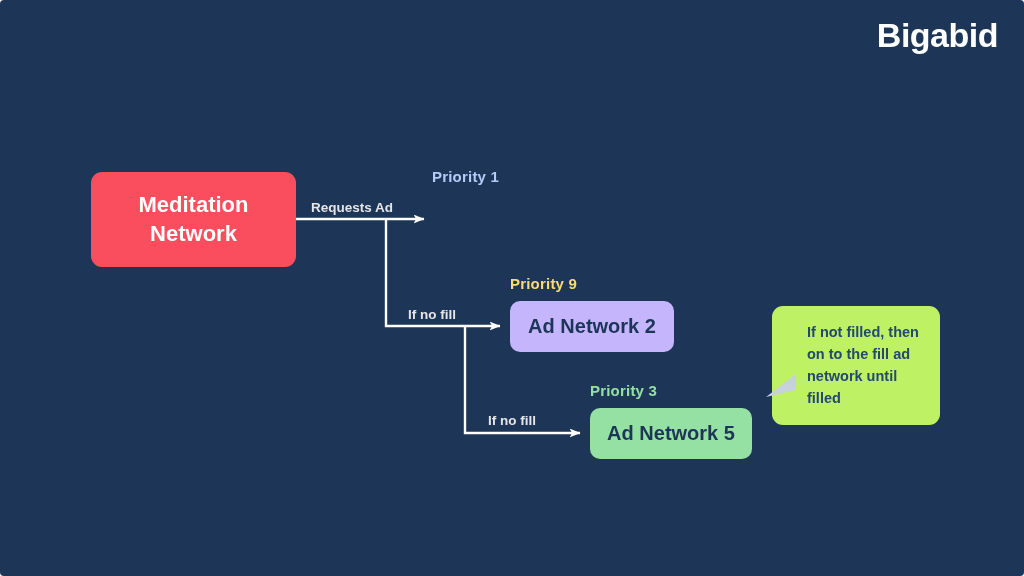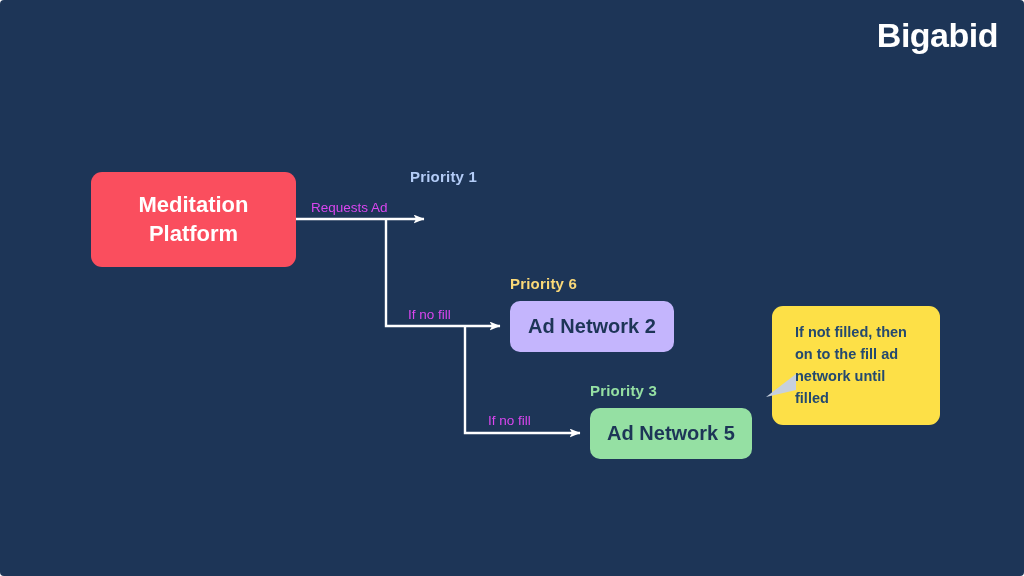--- a/index.html
+++ b/index.html
@@ -57,21 +57,21 @@
   }
 
   
   .priority-label {
     position: absolute;
     font-size: 15px;
     font-weight: 600;
     letter-spacing: 0.2px;
     white-space: nowrap;
   }
-  #priority-label-1 { left: 410px; top: 168px; color: #b3ccf7; }
+  #priority-label-1 { left: 432px; top: 168px; color: #b3ccf7; }
   #priority-label-2 { left: 510px; top: 275px; color: #fbd978; }
   #priority-label-3 { left: 590px; top: 382px; color: #95e0a3; }
 
   
   .network-box {
     position: absolute;
     height: 51px;
     border-radius: 10px;
     display: flex;
     align-items: center;
@@ -91,37 +91,37 @@
     left: 0;
     top: 0;
     width: 1024px;
     height: 576px;
     pointer-events: none;
   }
 
   
   .edge-label {
     position: absolute;
-    color: #d946ef;
+    color: #e5e5e5;
     font-size: 13.5px;
-    font-weight: 400;
+    font-weight: 700;
     white-space: nowrap;
   }
   #edge-label-request { left: 311px; top: 200px; }
   #edge-label-nofill-1 { left: 408px; top: 307px; }
   #edge-label-nofill-2 { left: 488px; top: 413px; }
 
   
   #callout-bubble {
     position: absolute;
     left: 772px;
     top: 306px;
     width: 168px;
-    padding: 15px 17px 16px 23px;
-    background: #fde047;
+    padding: 15px 17px 16px 35px;
+    background: #bef264;
     border-radius: 11px;
     color: #24496f;
     font-size: 14.5px;
     font-weight: 600;
     line-height: 1.52;
     box-sizing: border-box;
   }
   #callout-tail {
     position: absolute;
     left: 766px;
@@ -146,30 +146,30 @@
 
     <path d="M296,219 L424,219" stroke="#ffffff" stroke-width="2.4" fill="none" marker-end="url(#arrowhead)"></path>
 
     <path d="M386,219 L386,326 L500,326" stroke="#ffffff" stroke-width="2.4" fill="none" stroke-linejoin="miter" marker-end="url(#arrowhead)"></path>
 
     <path d="M465,326 L465,433 L580,433" stroke="#ffffff" stroke-width="2.4" fill="none" stroke-linejoin="miter" marker-end="url(#arrowhead)"></path>
   </svg>
 
   <div id="source-node">
     <span>Meditation</span>
-    <span>Platform</span>
+    <span>Network</span>
   </div>
 
   <div class="edge-label" id="edge-label-request">Requests Ad</div>
   <div class="edge-label" id="edge-label-nofill-1">If no fill</div>
   <div class="edge-label" id="edge-label-nofill-2">If no fill</div>
 
   <div class="priority-label" id="priority-label-1">Priority 1</div>
 
-  <div class="priority-label" id="priority-label-2">Priority 6</div>
+  <div class="priority-label" id="priority-label-2">Priority 9</div>
   <div class="network-box" id="network-box-2">Ad Network 2</div>
 
   <div class="priority-label" id="priority-label-3">Priority 3</div>
   <div class="network-box" id="network-box-3">Ad Network 5</div>
 
   <div id="callout-bubble">
     <div>If not filled, then</div>
     <div>on to the fill ad</div>
     <div>network until filled</div>
   </div>

